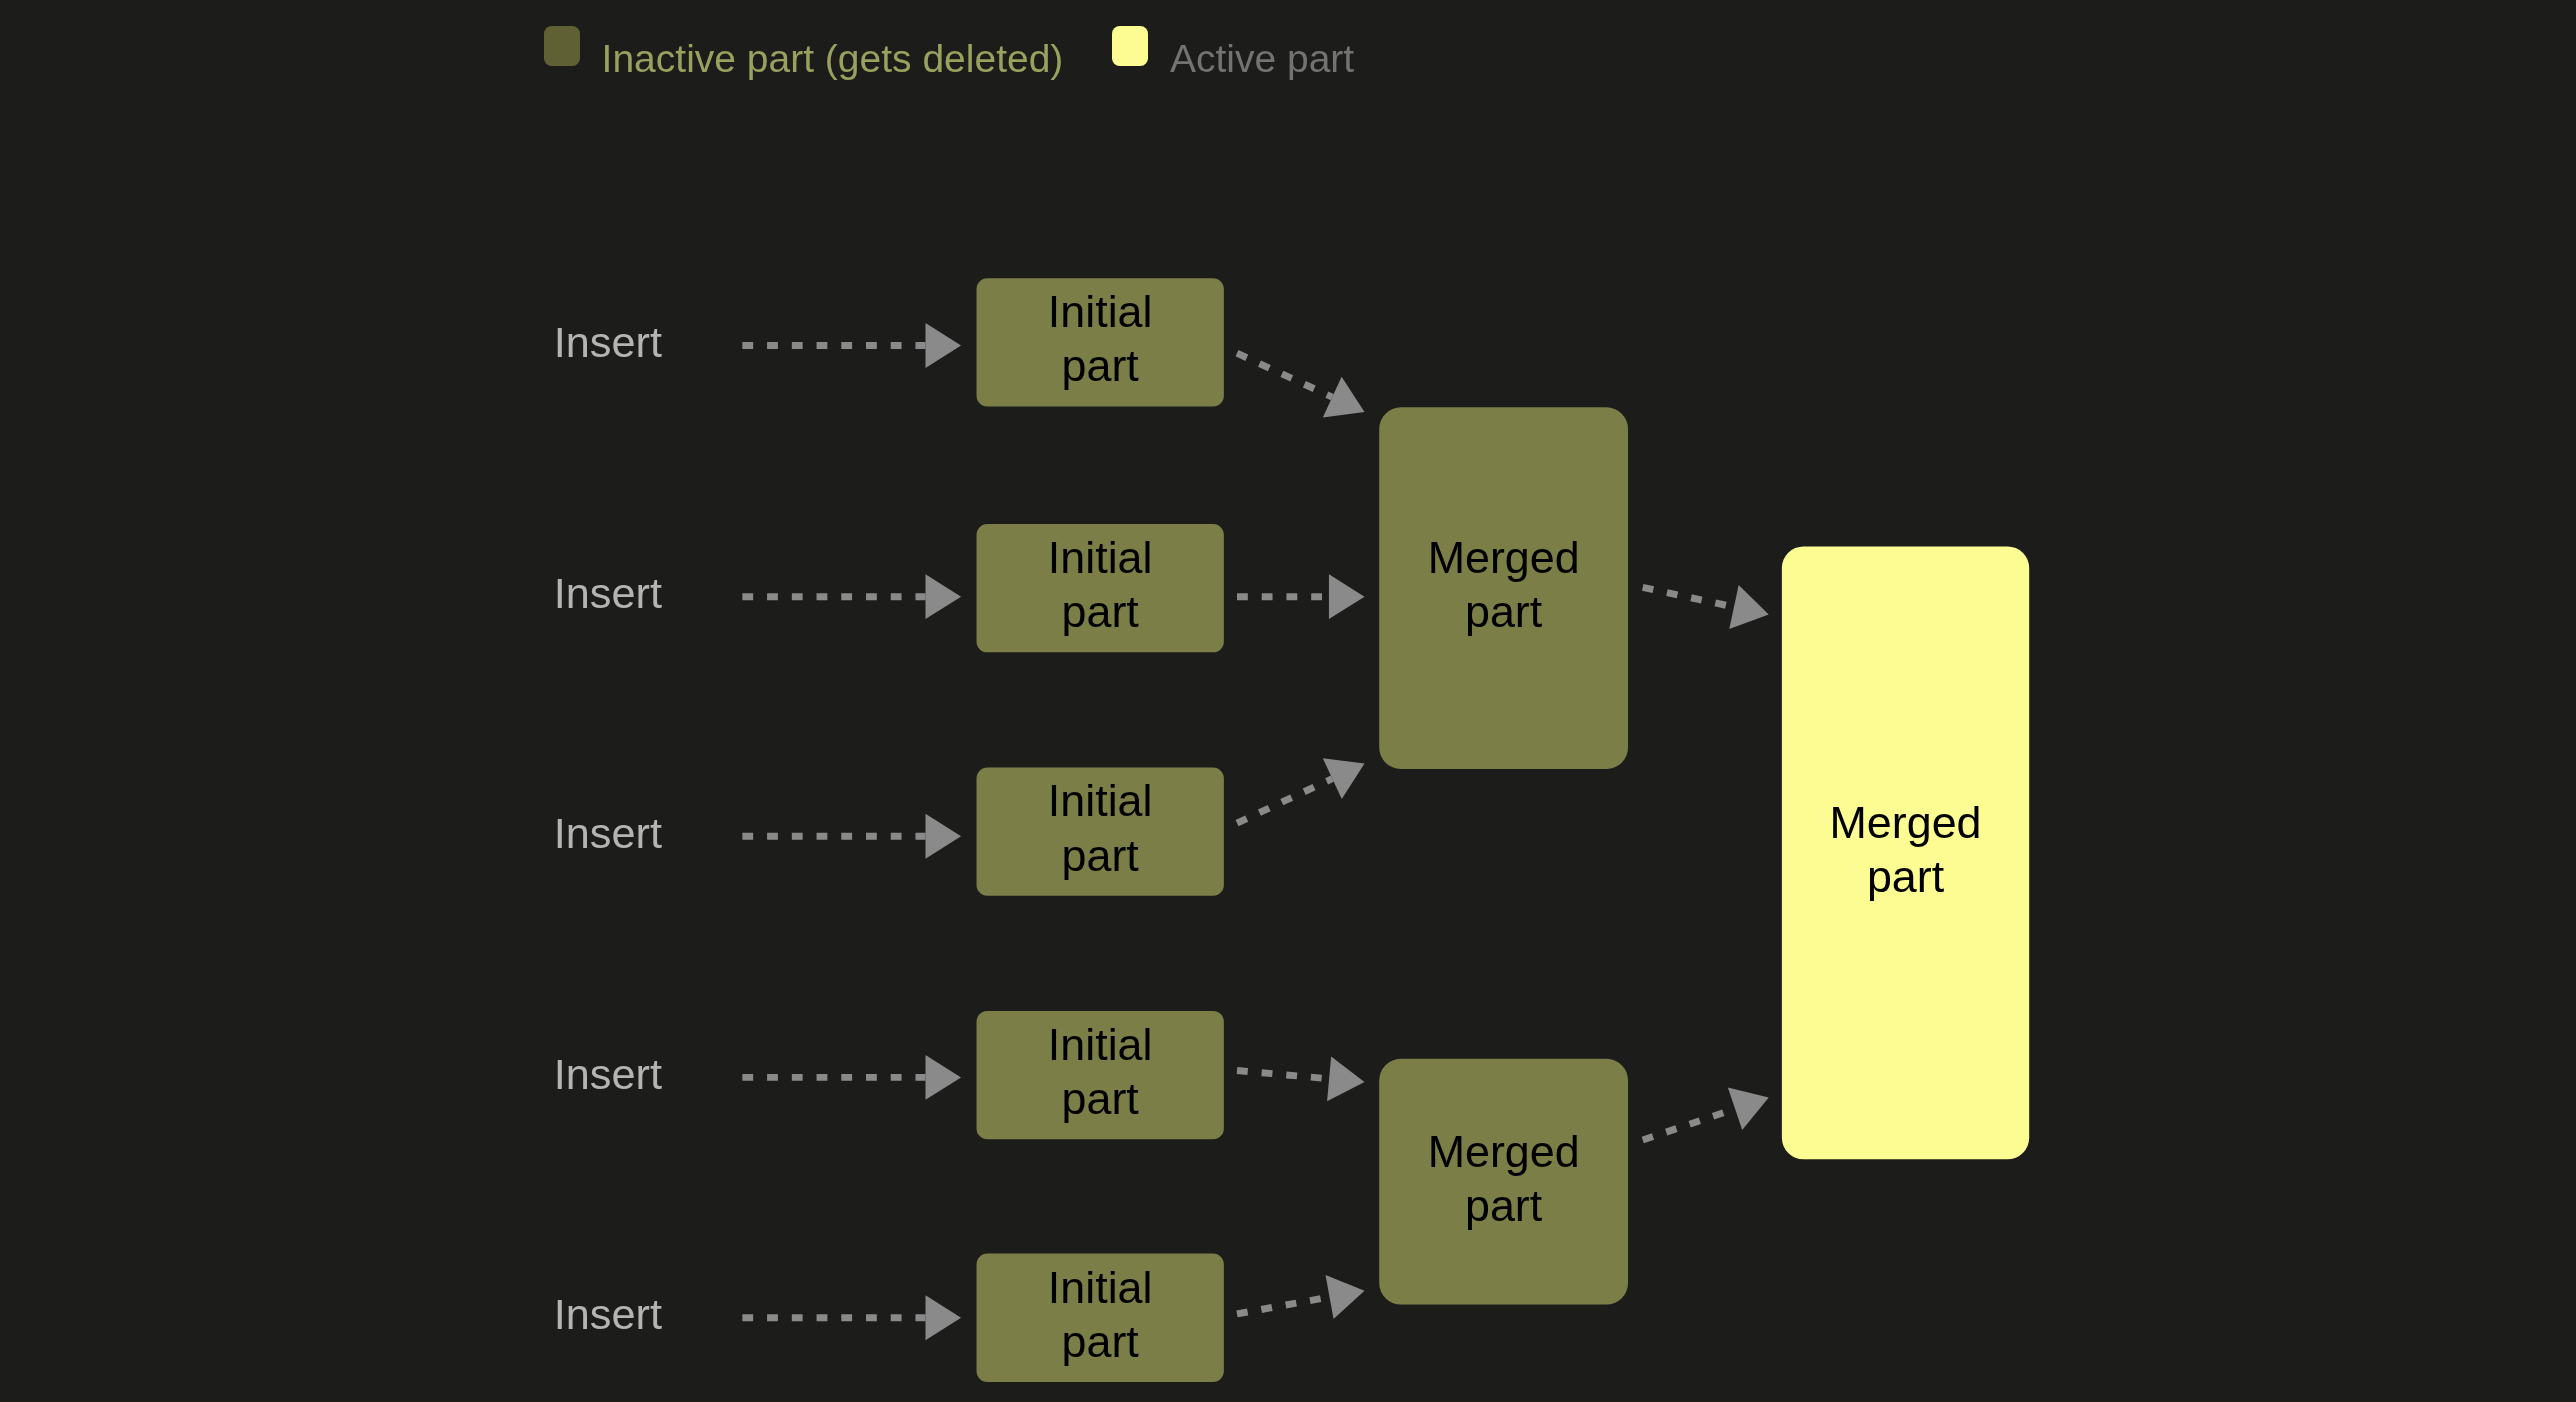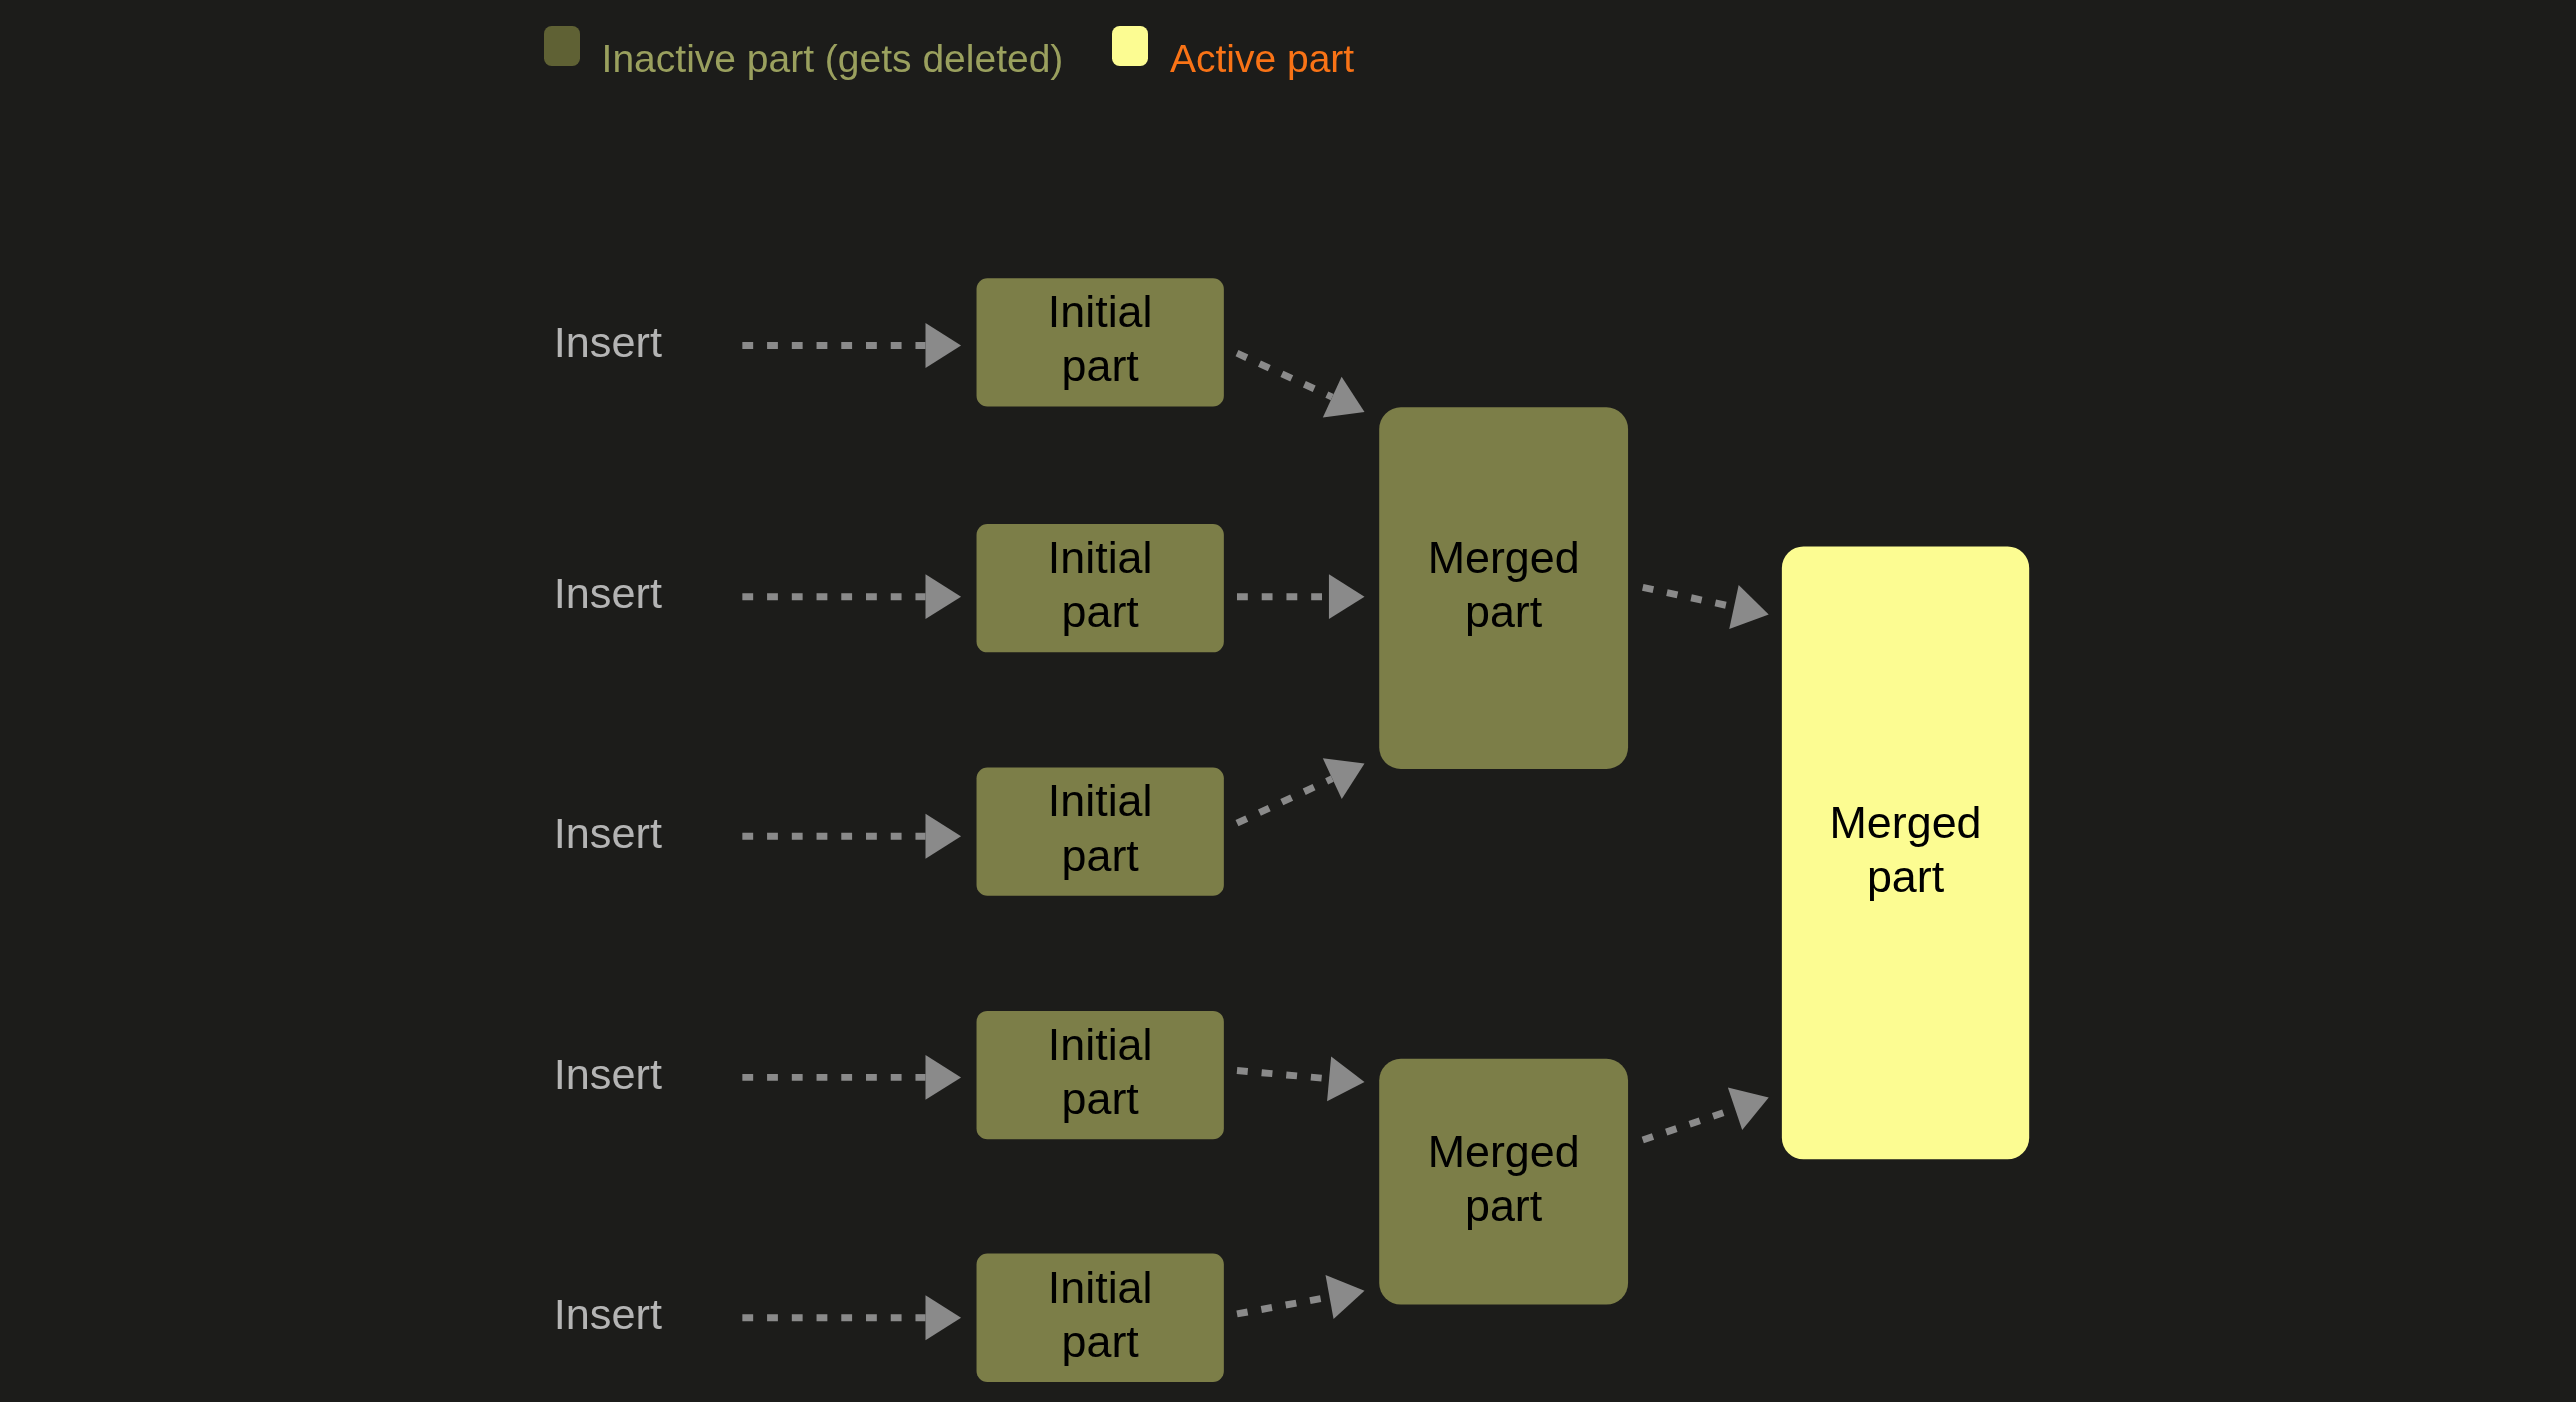--- a/index.html
+++ b/index.html
@@ -39,21 +39,21 @@
   .legend-swatch.inactive { background: #5f6134; }
   .legend-swatch.active   { background: #fcfc92; }
   .legend-label {
     font-size: 39px;
     line-height: 1;
     margin-left: 21.6px;
     white-space: nowrap;
     margin-top: 24px;
   }
   .legend-label.inactive { color: #9aa05e; }
-  .legend-label.active   { color: #f97316; }
+  .legend-label.active   { color: #737373; }
   .legend-gap { width: 49px; height: 0.8px; }
 
   
   #diagram {
     position: absolute;
     left: 0;
     top: 0;
     width: 2576px;
     height: 1402px;
   }

